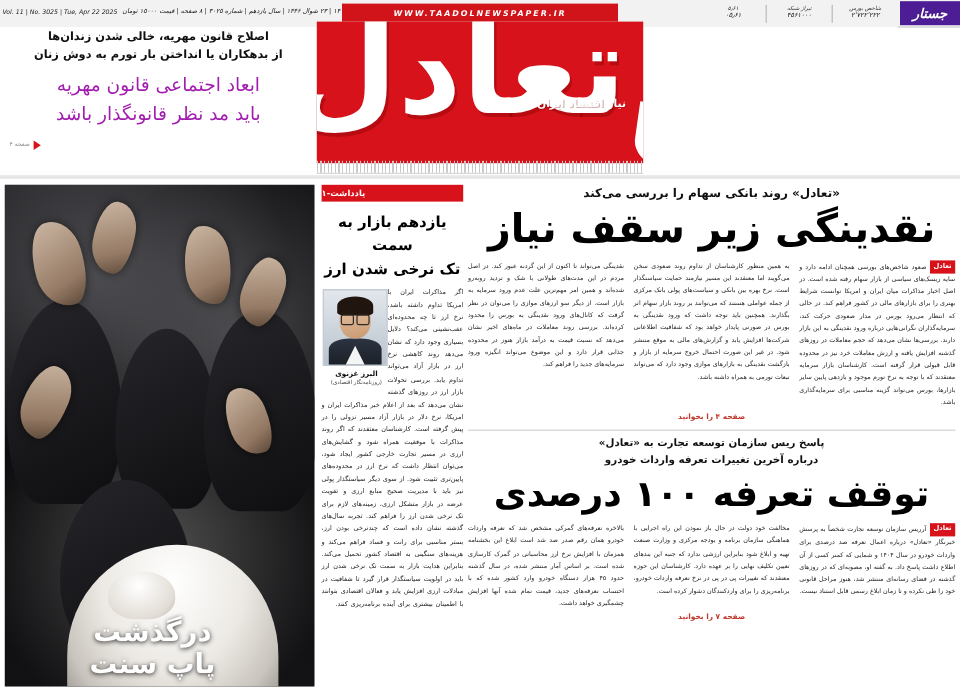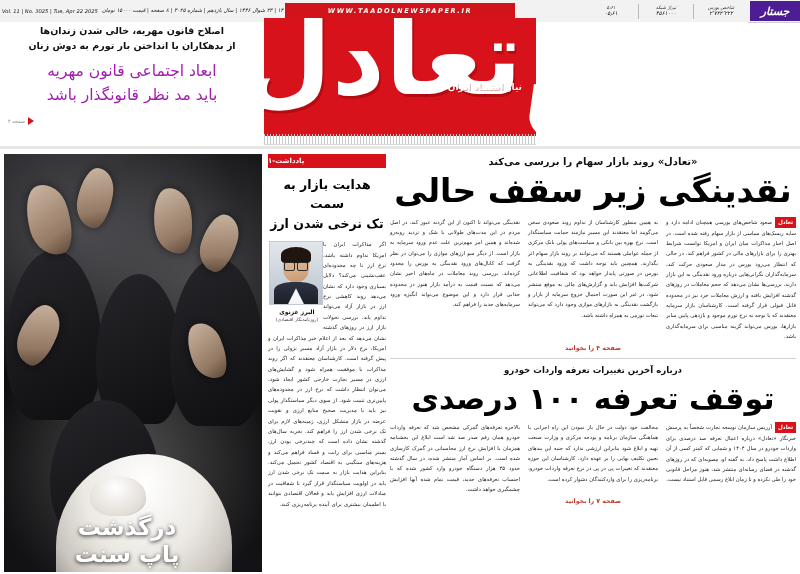--- a/index.html
+++ b/index.html
@@ -318,21 +318,21 @@
 
       <div class="photo-overlay-title">
         <div>درگذشت</div>
         <div>پاپ سنت</div>
       </div>
     </div>
 
     <div class="notecol">
       <div class="note-badge">یادداشت-۱</div>
       <div class="note-title">
-        <div>هدایت بازار به سمت</div>
+        <div>یازدهم بازار به سمت</div>
         <div>تک نرخی شدن ارز</div>
       </div>
       <div class="note-body">
         <div class="author-card">
           <div class="author-photo">
             <div class="ap-bg"></div>
             <div class="ap-body"></div>
             <div class="ap-shirt"></div>
             <div class="ap-head"></div>
             <div class="ap-hair"></div>
@@ -341,40 +341,41 @@
           <div class="author-name">البرز غزنوی</div>
           <div class="author-role">(روزنامه‌نگار اقتصادی)</div>
         </div>
         <div class="note-text">اگر مذاکرات ایران با امریکا تداوم داشته باشد، نرخ ارز تا چه محدوده‌ای عقب‌نشینی می‌کند؟ دلایل بسیاری وجود دارد که نشان می‌دهد روند کاهشی نرخ ارز در بازار آزاد می‌تواند تداوم یابد. بررسی تحولات بازار ارز در روزهای گذشته نشان می‌دهد که بعد از اعلام خبر مذاکرات ایران و امریکا، نرخ دلار در بازار آزاد مسیر نزولی را در پیش گرفته است. کارشناسان معتقدند که اگر روند مذاکرات با موفقیت همراه شود و گشایش‌های ارزی در مسیر تجارت خارجی کشور ایجاد شود، می‌توان انتظار داشت که نرخ ارز در محدوده‌های پایین‌تری تثبیت شود. از سوی دیگر سیاستگذار پولی نیز باید با مدیریت صحیح منابع ارزی و تقویت عرضه در بازار متشکل ارزی، زمینه‌های لازم برای تک نرخی شدن ارز را فراهم کند. تجربه سال‌های گذشته نشان داده است که چندنرخی بودن ارز، بستر مناسبی برای رانت و فساد فراهم می‌کند و هزینه‌های سنگینی به اقتصاد کشور تحمیل می‌کند. بنابراین هدایت بازار به سمت تک نرخی شدن ارز باید در اولویت سیاستگذار قرار گیرد تا شفافیت در مبادلات ارزی افزایش یابد و فعالان اقتصادی بتوانند با اطمینان بیشتری برای آینده برنامه‌ریزی کنند.</div>
       </div>
     </div>
 
     <div class="mainstory">
 
       <div>
-        <div class="ms-kicker">«تعادل» روند بازار سهام را بررسی می‌کند</div>
-        <div class="ms-head">نقدینگی زیر سقف حالی</div>
+        <div class="ms-kicker">«تعادل» روند بانکی سهام را بررسی می‌کند</div>
+        <div class="ms-head">نقدینگی زیر سقف نیاز</div>
         <div class="cols3">
           <div class="col">
             <span class="lead-tag">تعادل</span><span>صعود شاخص‌های بورسی همچنان ادامه دارد و سایه ریسک‌های سیاسی از بازار سهام رفته شده است. در اصل اخبار مذاکرات میان ایران و امریکا توانست شرایط بهتری را برای بازارهای مالی در کشور فراهم کند. در حالی که انتظار می‌رود بورس در مدار صعودی حرکت کند، سرمایه‌گذاران نگرانی‌هایی درباره ورود نقدینگی به این بازار دارند. بررسی‌ها نشان می‌دهد که حجم معاملات در روزهای گذشته افزایش یافته و ارزش معاملات خرد نیز در محدوده قابل قبولی قرار گرفته است. کارشناسان بازار سرمایه معتقدند که با توجه به نرخ تورم موجود و بازدهی پایین سایر بازارها، بورس می‌تواند گزینه مناسبی برای سرمایه‌گذاری باشد.</span>
           </div>
           <div class="col">
             <span>به همین منظور کارشناسان از تداوم روند صعودی سخن می‌گویند اما معتقدند این مسیر نیازمند حمایت سیاستگذار است. نرخ بهره بین بانکی و سیاست‌های پولی بانک مرکزی از جمله عواملی هستند که می‌توانند بر روند بازار سهام اثر بگذارند. همچنین باید توجه داشت که ورود نقدینگی به بورس در صورتی پایدار خواهد بود که شفافیت اطلاعاتی شرکت‌ها افزایش یابد و گزارش‌های مالی به موقع منتشر شود. در غیر این صورت احتمال خروج سرمایه از بازار و بازگشت نقدینگی به بازارهای موازی وجود دارد که می‌تواند تبعات تورمی به همراه داشته باشد.</span>
           </div>
           <div class="col">
             <span>نقدینگی می‌تواند تا اکنون از این گردنه عبور کند. در اصل مردم در این مدت‌های طولانی با شک و تردید روبه‌رو شده‌اند و همین امر مهم‌ترین علت عدم ورود سرمایه به بازار است. از دیگر سو ارزهای موازی را می‌توان در نظر گرفت که کانال‌های ورود نقدینگی به بورس را محدود کرده‌اند. بررسی روند معاملات در ماه‌های اخیر نشان می‌دهد که نسبت قیمت به درآمد بازار هنوز در محدوده جذابی قرار دارد و این موضوع می‌تواند انگیزه ورود سرمایه‌های جدید را فراهم کند.</span>
           </div>
         </div>
         <div class="readmore">صفحه ۴ را بخوانید</div>
       </div>
 
       <div class="ms-divider"></div>
 
       <div>
         <div class="ms2-kicker">
+          <div>پاسخ ریس سازمان توسعه تجارت به «تعادل»</div>
           <div>درباره آخرین تغییرات تعرفه واردات خودرو</div>
         </div>
         <div class="ms2-head">توقف تعرفه ۱۰۰ درصدی</div>
         <div class="cols3">
           <div class="col">
             <span class="lead-tag">تعادل</span><span>آرریس سازمان توسعه تجارت شخصاً به پرسش خبرنگار «تعادل» درباره اعمال تعرفه صد درصدی برای واردات خودرو در سال ۱۴۰۴ و شمایی که کمتر کسی از آن اطلاع داشت پاسخ داد. به گفته او، مصوبه‌ای که در روزهای گذشته در فضای رسانه‌ای منتشر شد، هنوز مراحل قانونی خود را طی نکرده و تا زمان ابلاغ رسمی قابل استناد نیست.</span>
           </div>
           <div class="col">
             <span>مخالفت خود دولت در حال باز نمودن این راه اجرایی با هماهنگی سازمان برنامه و بودجه مرکزی و وزارت صنعت تهیه و ابلاغ شود بنابراین ارزشی ندارد که جنبه این بندهای تعیین تکلیف نهایی را بر عهده دارد. کارشناسان این حوزه معتقدند که تغییرات پی در پی در نرخ تعرفه واردات خودرو، برنامه‌ریزی را برای واردکنندگان دشوار کرده است.</span>
           </div>

